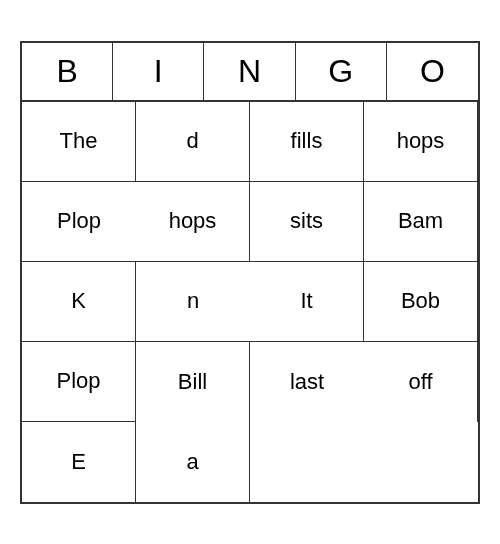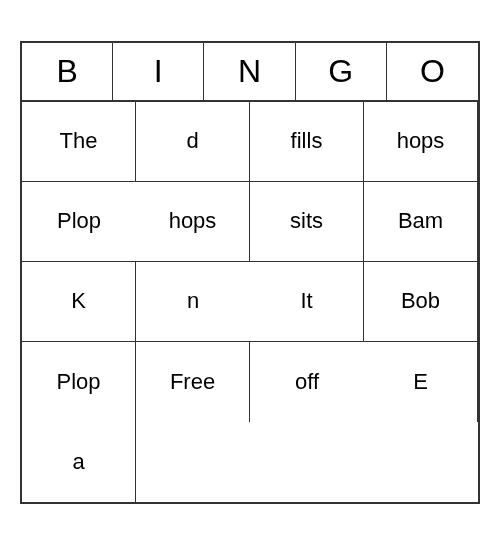--- a/index.html
+++ b/index.html
@@ -85,18 +85,19 @@
       <div class="bingo-cell">hops</div>
       <div class="bingo-cell">Plop</div>
       <div class="bingo-cell">hops</div>
       <div class="bingo-cell">sits</div>
       <div class="bingo-cell">Bam</div>
       <div class="bingo-cell">K</div>
       <div class="bingo-cell">n</div>
       <div class="bingo-cell">It</div>
       <div class="bingo-cell">Bob</div>
       <div class="bingo-cell">Plop</div>
-      <div class="bingo-cell">Free</div>
+      <div class="bingo-cell">Bill</div>
+      <div class="bingo-cell">last</div>
       <div class="bingo-cell">off</div>
       <div class="bingo-cell">E</div>
       <div class="bingo-cell">a</div>
     </div>
 </div>
 
 </body></html>

